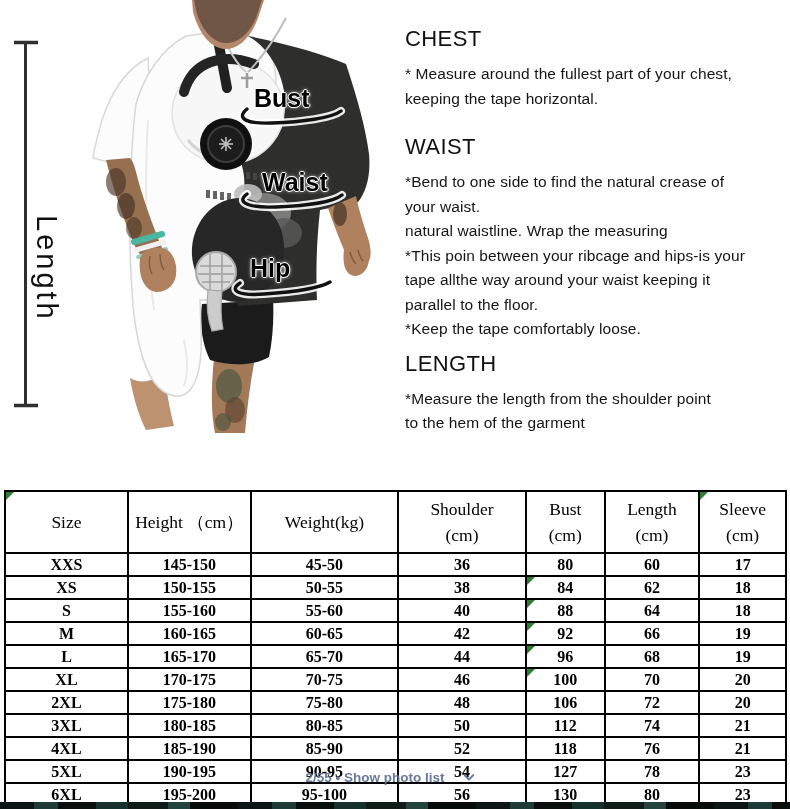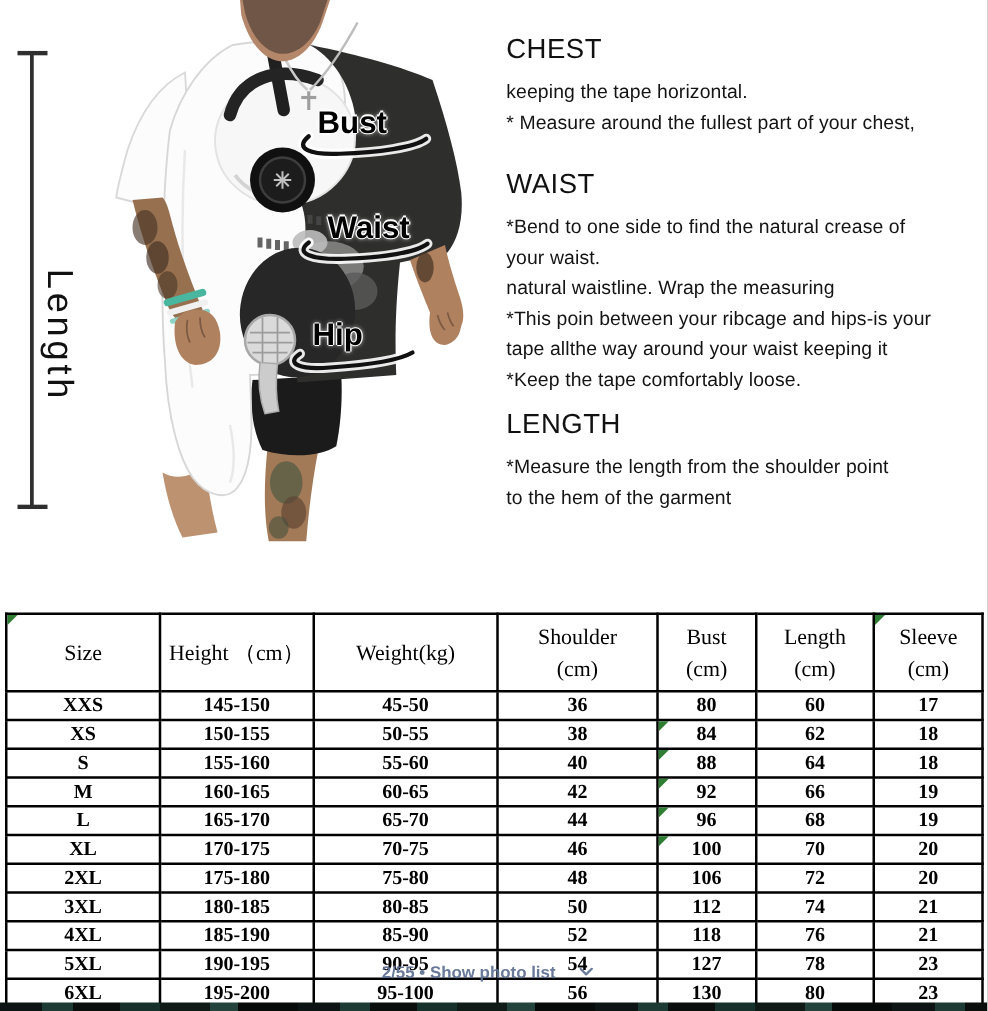--- a/index.html
+++ b/index.html
@@ -163,33 +163,34 @@
   <div class="length-label">Length</div>
   <div class="measure-label bust">Bust</div>
   <div class="measure-label waist">Waist</div>
   <div class="measure-label hip">Hip</div>
 
   <div class="instructions">
     <section class="instr-section sec-chest">
       <h2>CHEST</h2>
       <div class="lines">
 
-      <div class="line">keeping the tape horizontal.</div>
-          <div class="line">* Measure around the fullest part of your chest,</div>
+      <div class="line">* Measure around the fullest part of your chest,</div>
+          <div class="line">keeping the tape horizontal.</div>
         </div>
     </section>
     <section class="instr-section sec-waist">
       <h2>WAIST</h2>
       <div class="lines">
 
       <div class="line">*Bend to one side to find the natural crease of</div>
           <div class="line">your waist.</div>
           <div class="line">natural waistline. Wrap the measuring</div>
           <div class="line">*This poin between your ribcage and hips-is your</div>
           <div class="line">tape allthe way around your waist keeping it</div>
+          <div class="line">parallel to the floor.</div>
           <div class="line">*Keep the tape comfortably loose.</div>
         </div>
     </section>
     <section class="instr-section sec-length">
       <h2>LENGTH</h2>
       <div class="lines">
 
       <div class="line">*Measure the length from the shoulder point</div>
           <div class="line">to the hem of the garment</div>
         </div>

